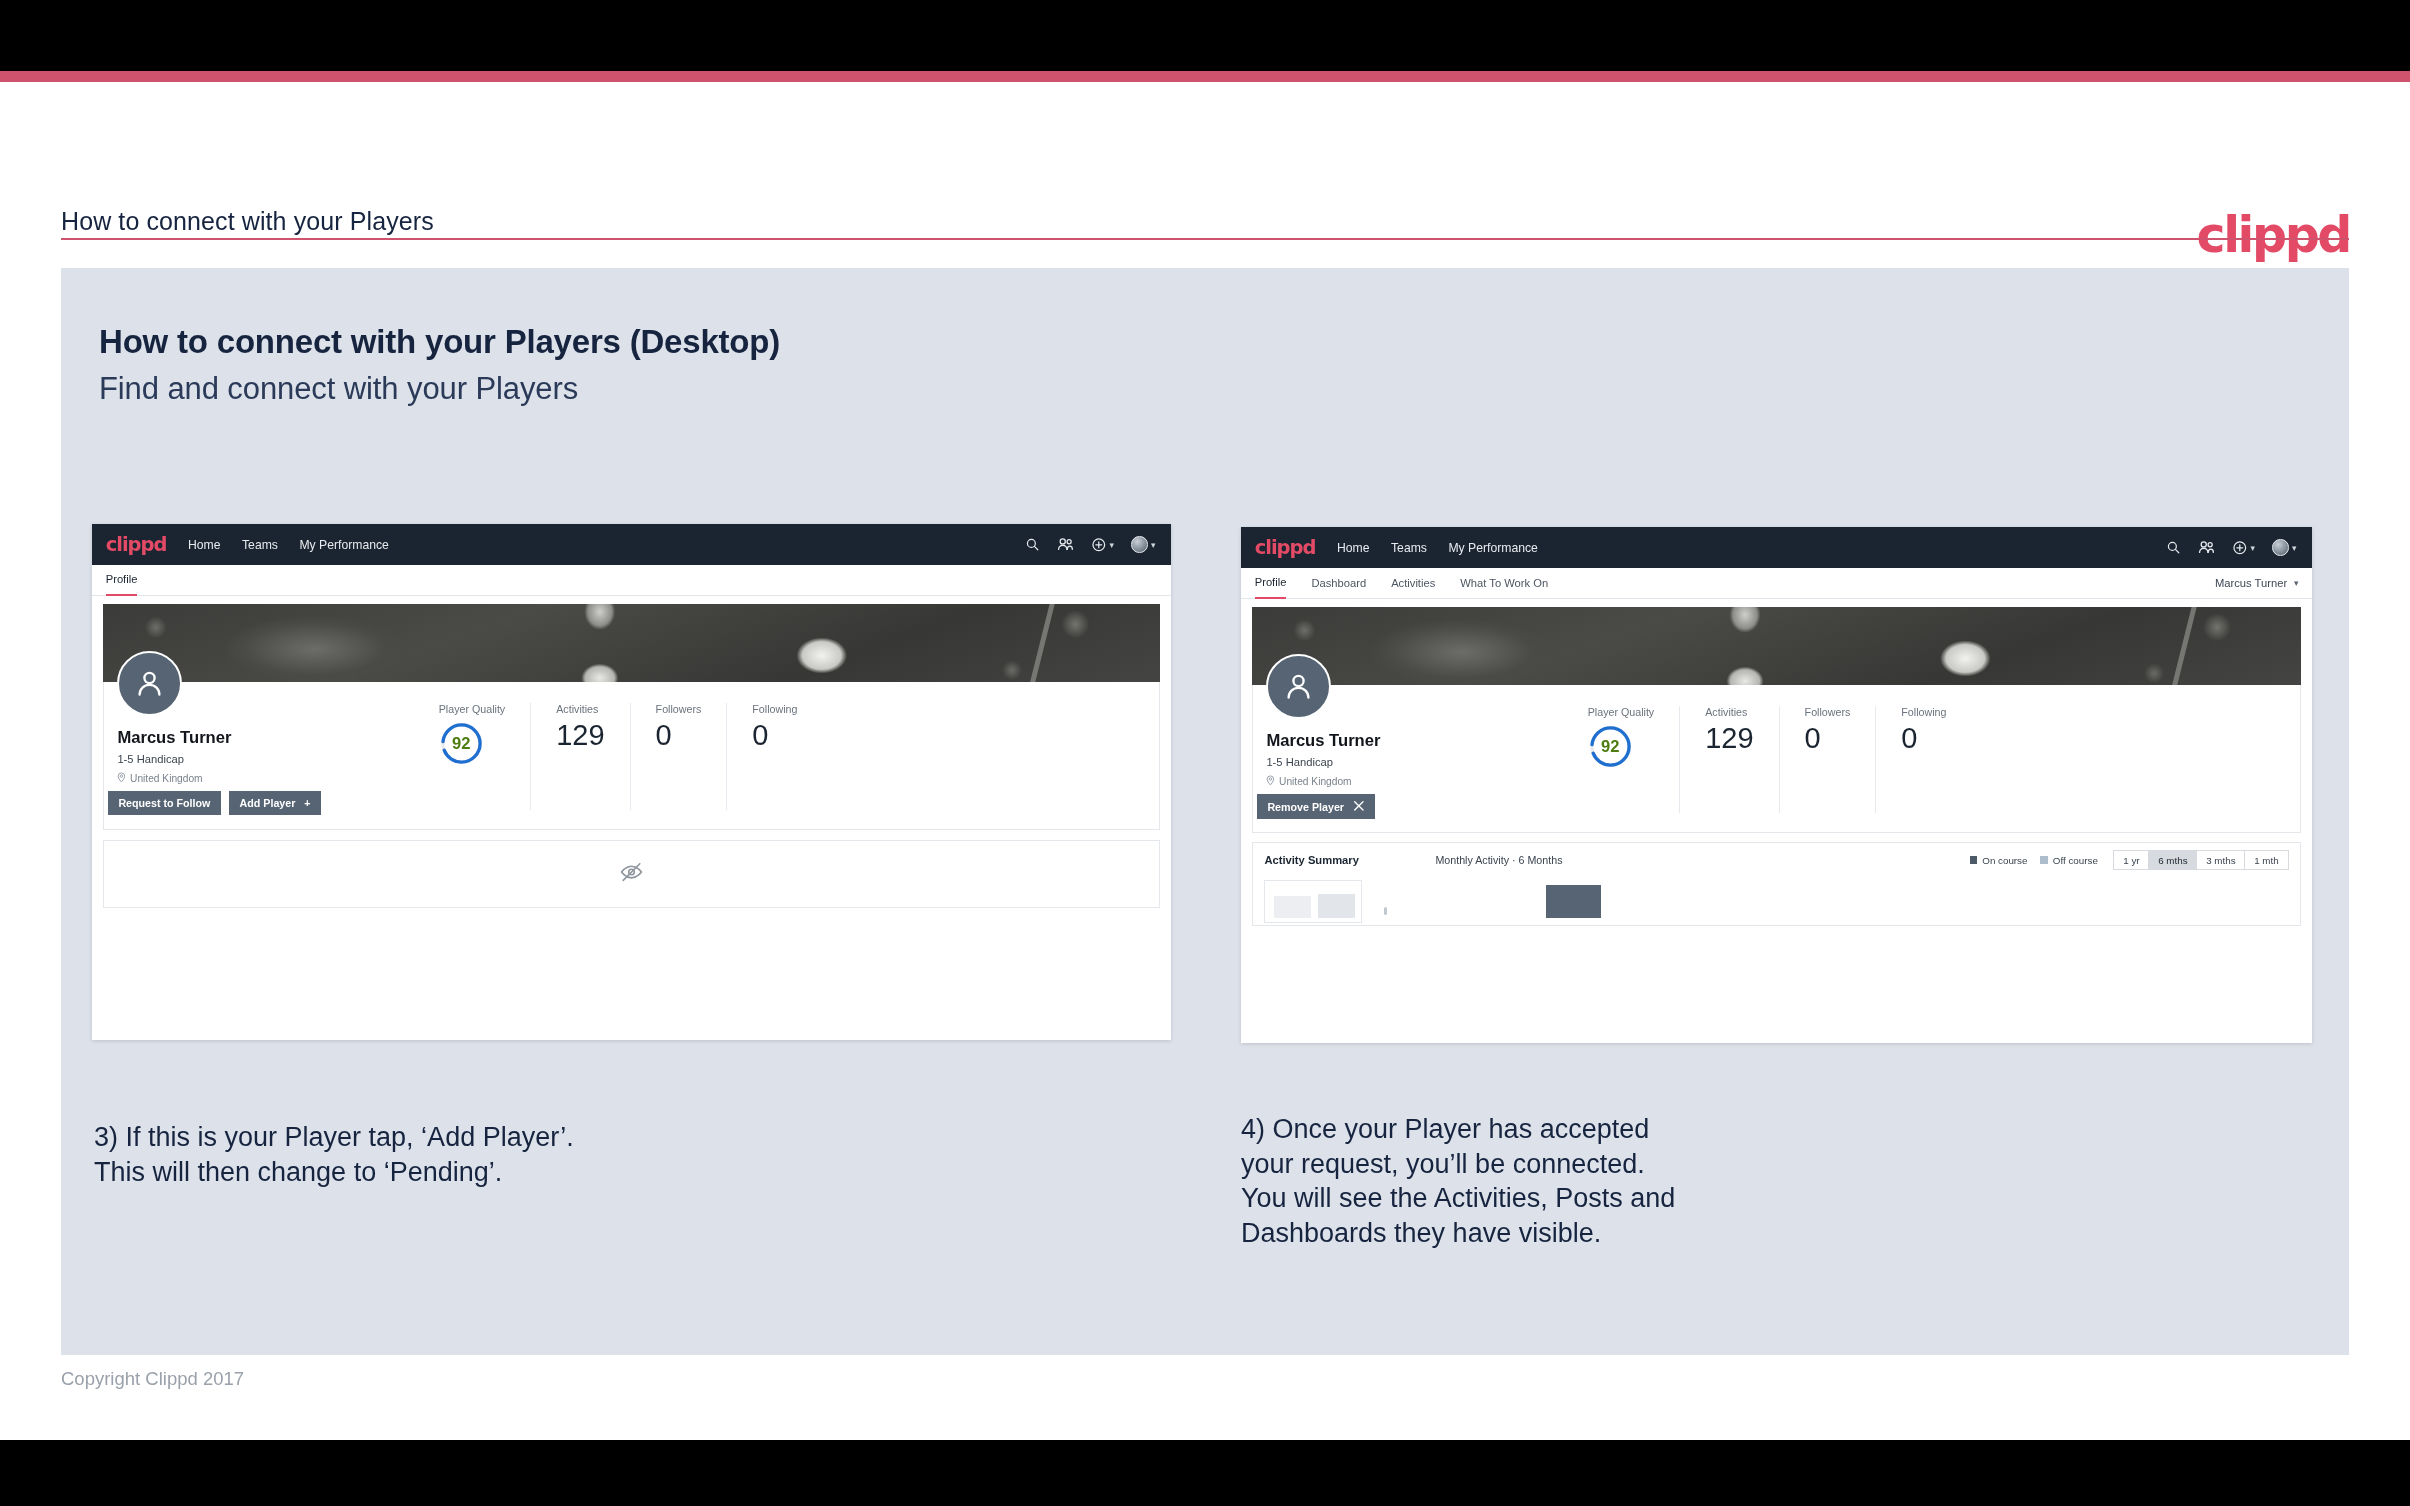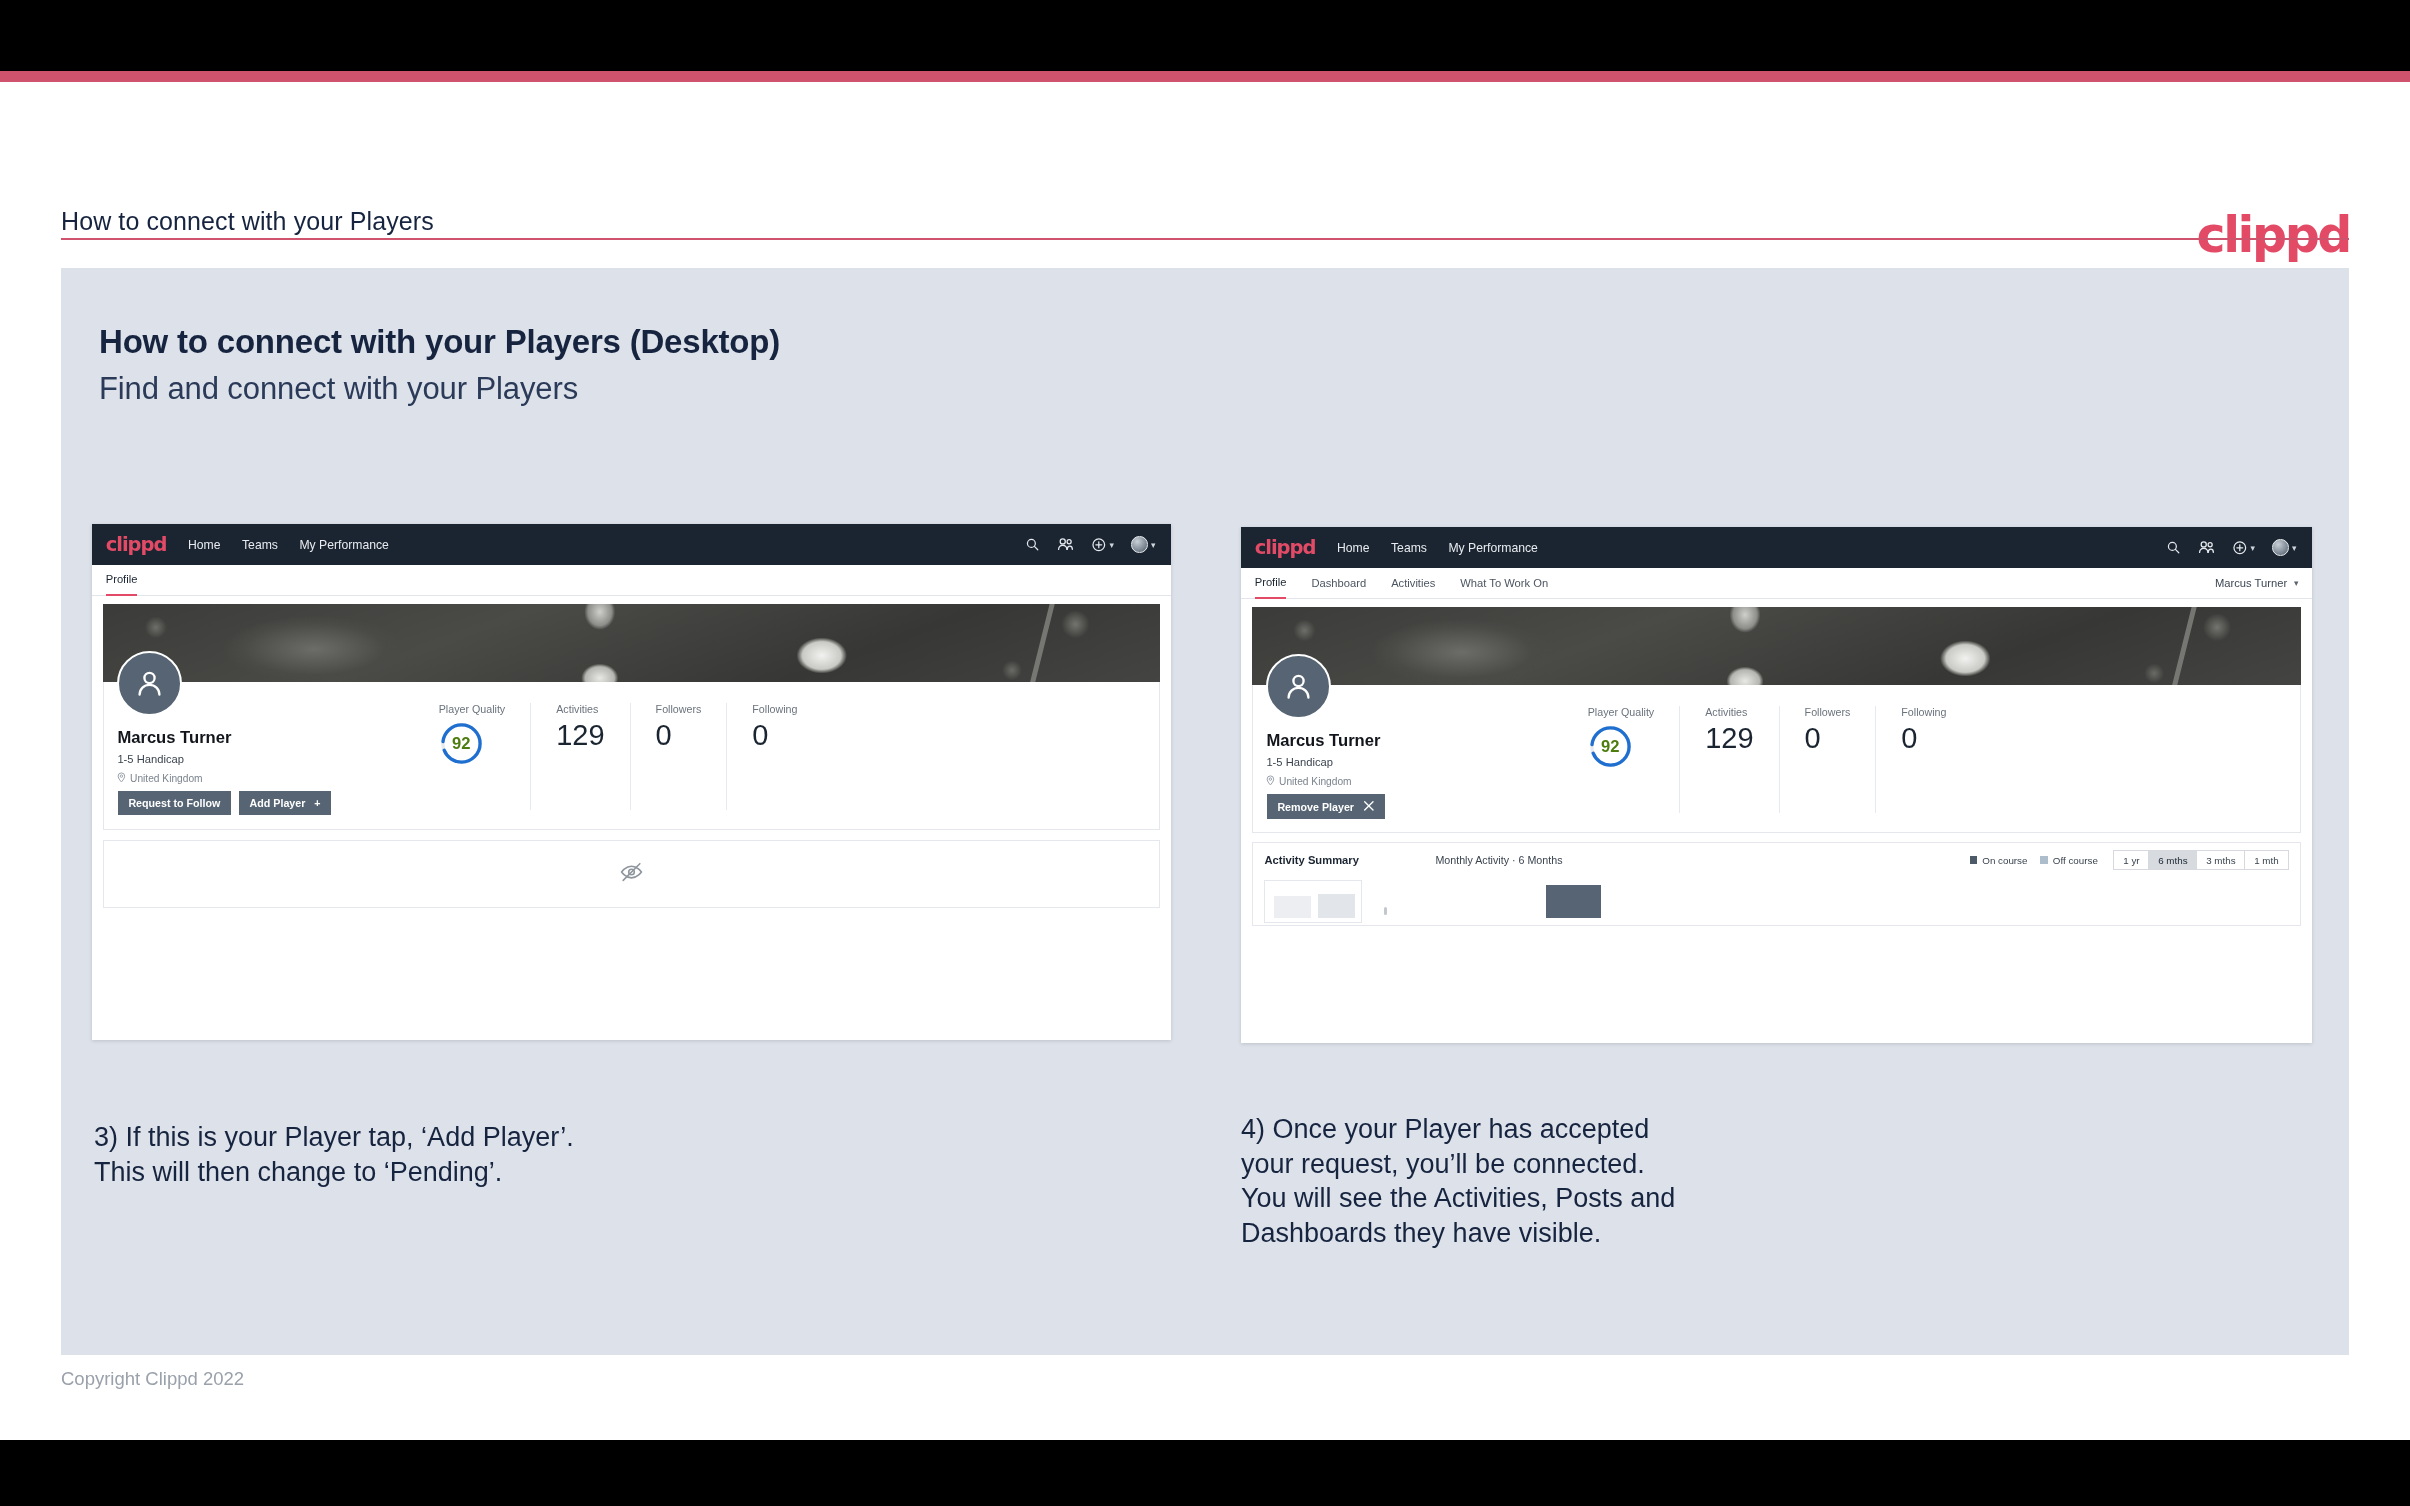--- a/index.html
+++ b/index.html
@@ -111,21 +111,21 @@
     background:#fff; border:1px solid #e4e7eb; border-top:none; height:148px; }
 
   .avatar-big {
     position:absolute; left:13.7px; top:-31px; width:65px; height:65px; border-radius:50%;
     background:#566473; border:2.9px solid #fff; display:flex; align-items:center; justify-content:center;
   }
   .prof-name { position:absolute; left:13.7px; top:46px; font-size:16.6px; font-weight:700; color:#12161c; }
   .prof-hcp  { position:absolute; left:13.7px; top:71px; font-size:11.2px; color:#3b444f; }
   .prof-loc  { position:absolute; left:13.7px; top:90px; font-size:10.2px; color:#7b838d; display:flex; align-items:center; gap:3.9px; }
 
-  .btn-row { position:absolute; left:14px; top:109px; display:flex; gap:7.8px; }
+  .btn-row { position:absolute; left:4px; top:109px; display:flex; gap:7.8px; }
   .btn-dark {
     background:#566473; color:#fff; font-size:10.7px; font-weight:700;
     padding:5.9px 10.7px; display:flex; align-items:center; gap:8.8px; white-space:nowrap;
   }
 
   .stats { position:absolute; left:310px; top:21.5px; right:9.8px; height:107px; display:flex; }
   .stat { padding:0 25px; border-left:1px solid #e6e9ed; position:relative; }
   .stat:first-child { border-left:none; }
   .stat-label { font-size:10.7px; color:#6b737d; margin-bottom:5.9px; white-space:nowrap; }
   .stat-value { font-size:29px; font-weight:400; color:#1b2531; line-height:1; }
@@ -459,17 +459,17 @@
     </div>
   </div>
 
   <div class="caption cap-left" style="white-space:pre-line">3) If this is your Player tap, ‘Add Player’.
 This will then change to ‘Pending’.</div>
   <div class="caption cap-right" style="white-space:pre-line">4) Once your Player has accepted
 your request, you’ll be connected.
 You will see the Activities, Posts and
 Dashboards they have visible.</div>
 
-  <div class="footer">Copyright Clippd 2022</div>
+  <div class="footer">Copyright Clippd 2017</div>
 
   <div class="bottombar-black"></div>
 </div>
 
 
 </body></html>

